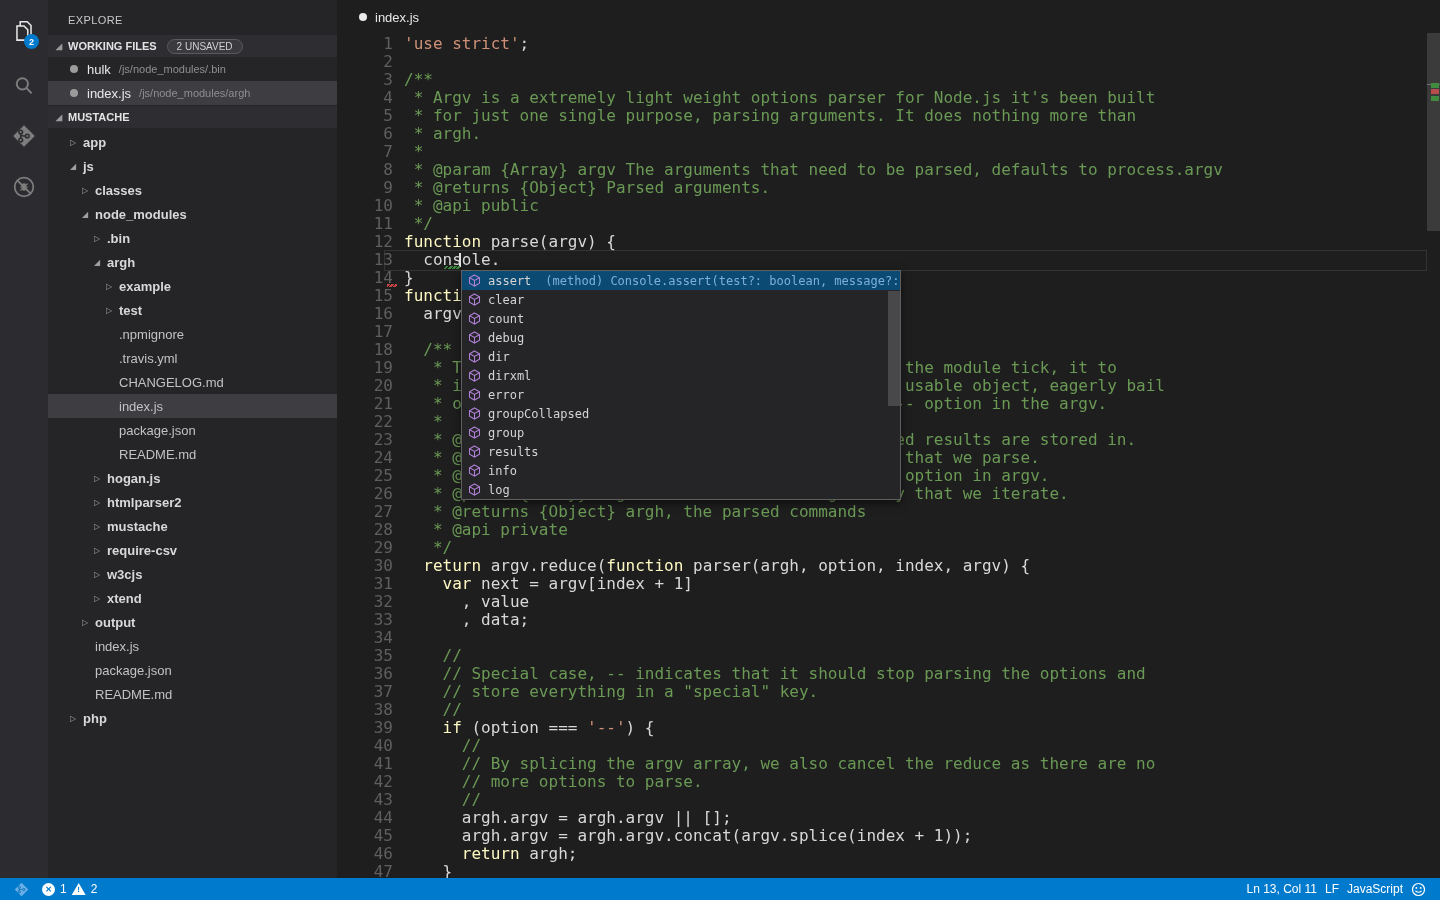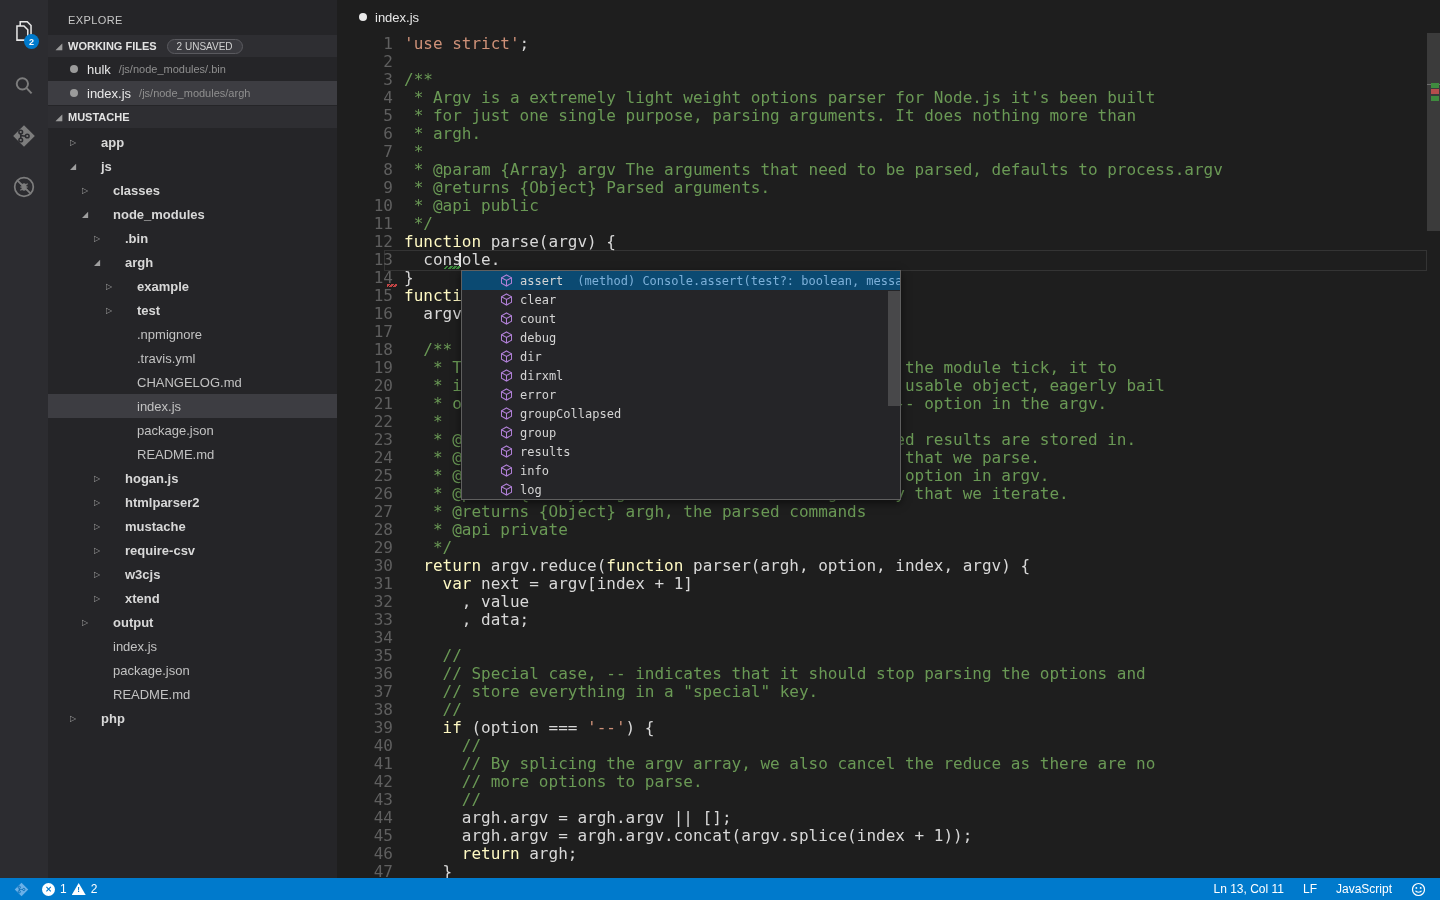--- a/index.html
+++ b/index.html
@@ -22,21 +22,21 @@
   .wf-row{height:24px;display:flex;align-items:center;cursor:pointer;}
   .wf-row.sel{background:#3d3d42;}
   .wf-dot{width:8px;height:8px;border-radius:50%;background:#9b9b9b;margin-left:22px;flex:none;}
   .wf-name{font-size:13px;color:#e8e8e8;margin-left:9px;white-space:nowrap;}
   .wf-path{font-size:11px;color:#8f8f8f;margin-left:8px;white-space:nowrap;}
   .tree{position:absolute;left:0;top:130px;width:289px;}
   .tr-row{height:24px;display:flex;align-items:center;cursor:pointer;white-space:nowrap;}
   .tr-row.sel{background:#3d3d42;}
   .tr-arrow{width:13px;flex:none;font-size:8px;color:#9f9f9f;}
   .tr-spacer{width:13px;flex:none;}
-  .tr-label{font-size:13px;color:#c2c2c2;margin-left:18px;}
+  .tr-label{font-size:13px;color:#c2c2c2;}
   .tr-row.folder .tr-label{font-weight:bold;color:#d8d8d8;}
   
   .editor{position:absolute;left:337px;top:0;width:1103px;height:878px;background:#1e1e1e;overflow:hidden;}
   .tabbar{position:absolute;left:0;top:0;width:100%;height:34px;display:flex;align-items:center;}
   .tab-dot{width:8px;height:8px;border-radius:50%;background:#eaeaea;margin-left:22px;}
   .tab-label{font-size:13px;color:#e6e6e6;margin-left:8px;}
   .code{position:absolute;left:16px;top:35px;width:100%;font-family:"DejaVu Sans Mono","Liberation Mono",monospace;
         font-size:16px;line-height:18px;}
   .cl{height:18px;white-space:pre;}
   .ln{display:inline-block;width:40px;text-align:right;color:#5f5f5f;margin-right:11px;}
@@ -46,38 +46,38 @@
   .ct .com{color:#6a9955;}
   .curline{position:absolute;left:47px;right:13px;top:250px;height:19px;border:1px solid #343434;pointer-events:none;}
   .cursor{position:absolute;left:122px;top:253px;width:2px;height:14px;background:#e0e0e0;}
   .squig{position:absolute;height:3px;background-image:repeating-linear-gradient(-45deg,transparent,transparent 1px,currentColor 1px,currentColor 3px);}
   .squig.green{color:#3c8b3c;left:107px;top:266px;width:16px;}
   .squig.red{color:#c24444;left:50px;top:284px;width:10px;}
   
   .suggest{position:absolute;left:124px;top:270px;width:438px;background:#252528;border:1px solid #5f5f5f;
            box-shadow:0 3px 8px rgba(0,0,0,.55);z-index:6;}
   .sg-row{height:19px;display:flex;align-items:center;font-family:"DejaVu Sans Mono","Liberation Mono",monospace;
-          font-size:12px;color:#d4d4d4;overflow:hidden;white-space:nowrap;cursor:pointer;padding-left:32px;}
+          font-size:12px;color:#d4d4d4;overflow:hidden;white-space:nowrap;cursor:pointer;}
   .sg-row.sel{background:#0b4a72;}
   .sg-icon{flex:none;width:13px;height:13px;margin:0 7px 0 6px;}
   .sg-detail{color:#7db0d9;margin-left:14px;overflow:hidden;}
   .sg-scroll{position:absolute;right:0;top:20px;width:12px;height:115px;background:rgba(121,121,121,.42);}
   
   .oruler{position:absolute;right:0;top:0;width:13px;height:878px;}
   .oslider{position:absolute;right:0;top:33px;width:13px;height:198px;background:rgba(121,121,121,.32);}
   .ocursor{position:absolute;right:0;top:84px;width:13px;height:1px;background:#6e6e6e;}
   .omark{position:absolute;right:1px;width:8px;height:5px;}
   .omark.m0{top:83px;background:#3f8b3f;}
   .omark.m1{top:89px;background:#b64d4d;}
   .omark.m2{top:96px;background:#3f8b3f;}
   
   .statusbar{position:absolute;left:0;bottom:0;width:1440px;height:22px;background:#007acc;color:#fff;
              font-size:12px;display:flex;align-items:center;z-index:9;}
   .st-left{display:flex;align-items:center;margin-left:14px;gap:7px;}
-  .st-right{margin-left:auto;display:flex;align-items:center;gap:19px;margin-right:14px;}
+  .st-right{margin-left:auto;display:flex;align-items:center;gap:8px;margin-right:14px;}
   .st-item{cursor:pointer;display:flex;align-items:center;gap:5px;}
   .ic-err{width:13px;height:13px;border-radius:50%;background:#fff;position:relative;}
   .ic-err::before{content:"✕";position:absolute;left:0;top:0;width:13px;height:13px;line-height:13px;
                   text-align:center;color:#007acc;font-size:8px;font-weight:bold;}
   .ic-warn{width:14px;height:12px;background:#fff;clip-path:polygon(50% 0,100% 100%,0 100%);position:relative;}
   .ic-warn::before{content:"!";position:absolute;left:0;top:1px;width:14px;height:12px;line-height:12px;
                    text-align:center;color:#007acc;font-size:8px;font-weight:bold;}
   svg{display:block;}
 </style>
 </head>

